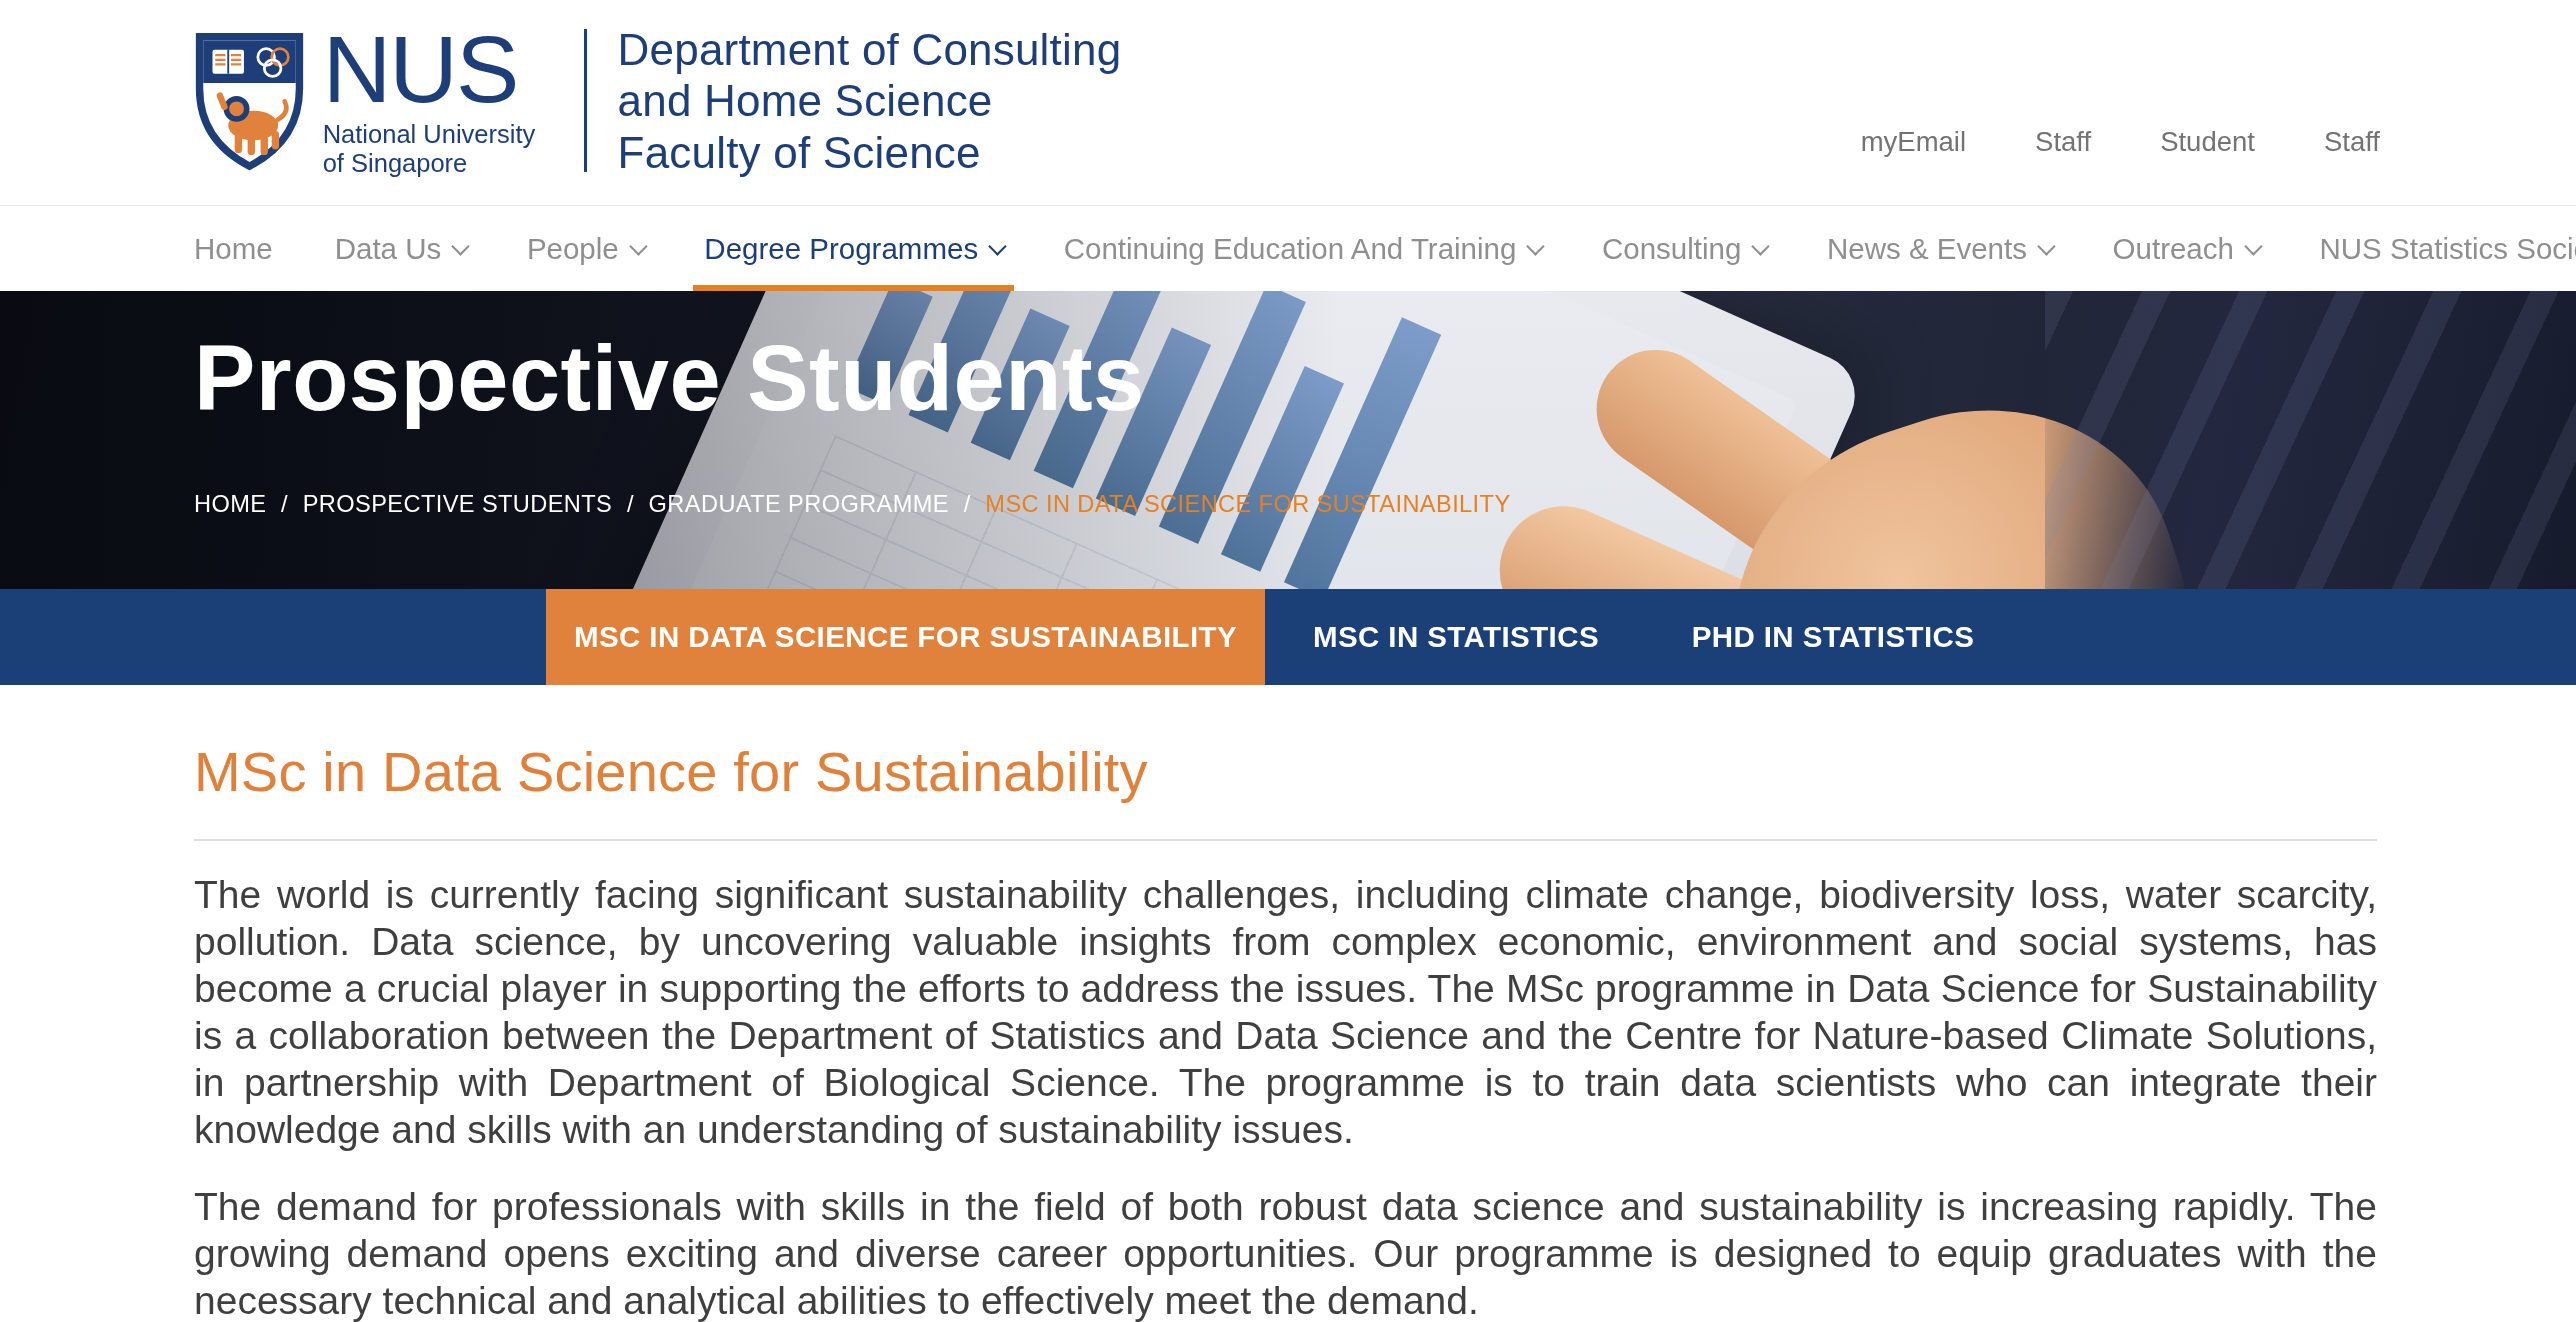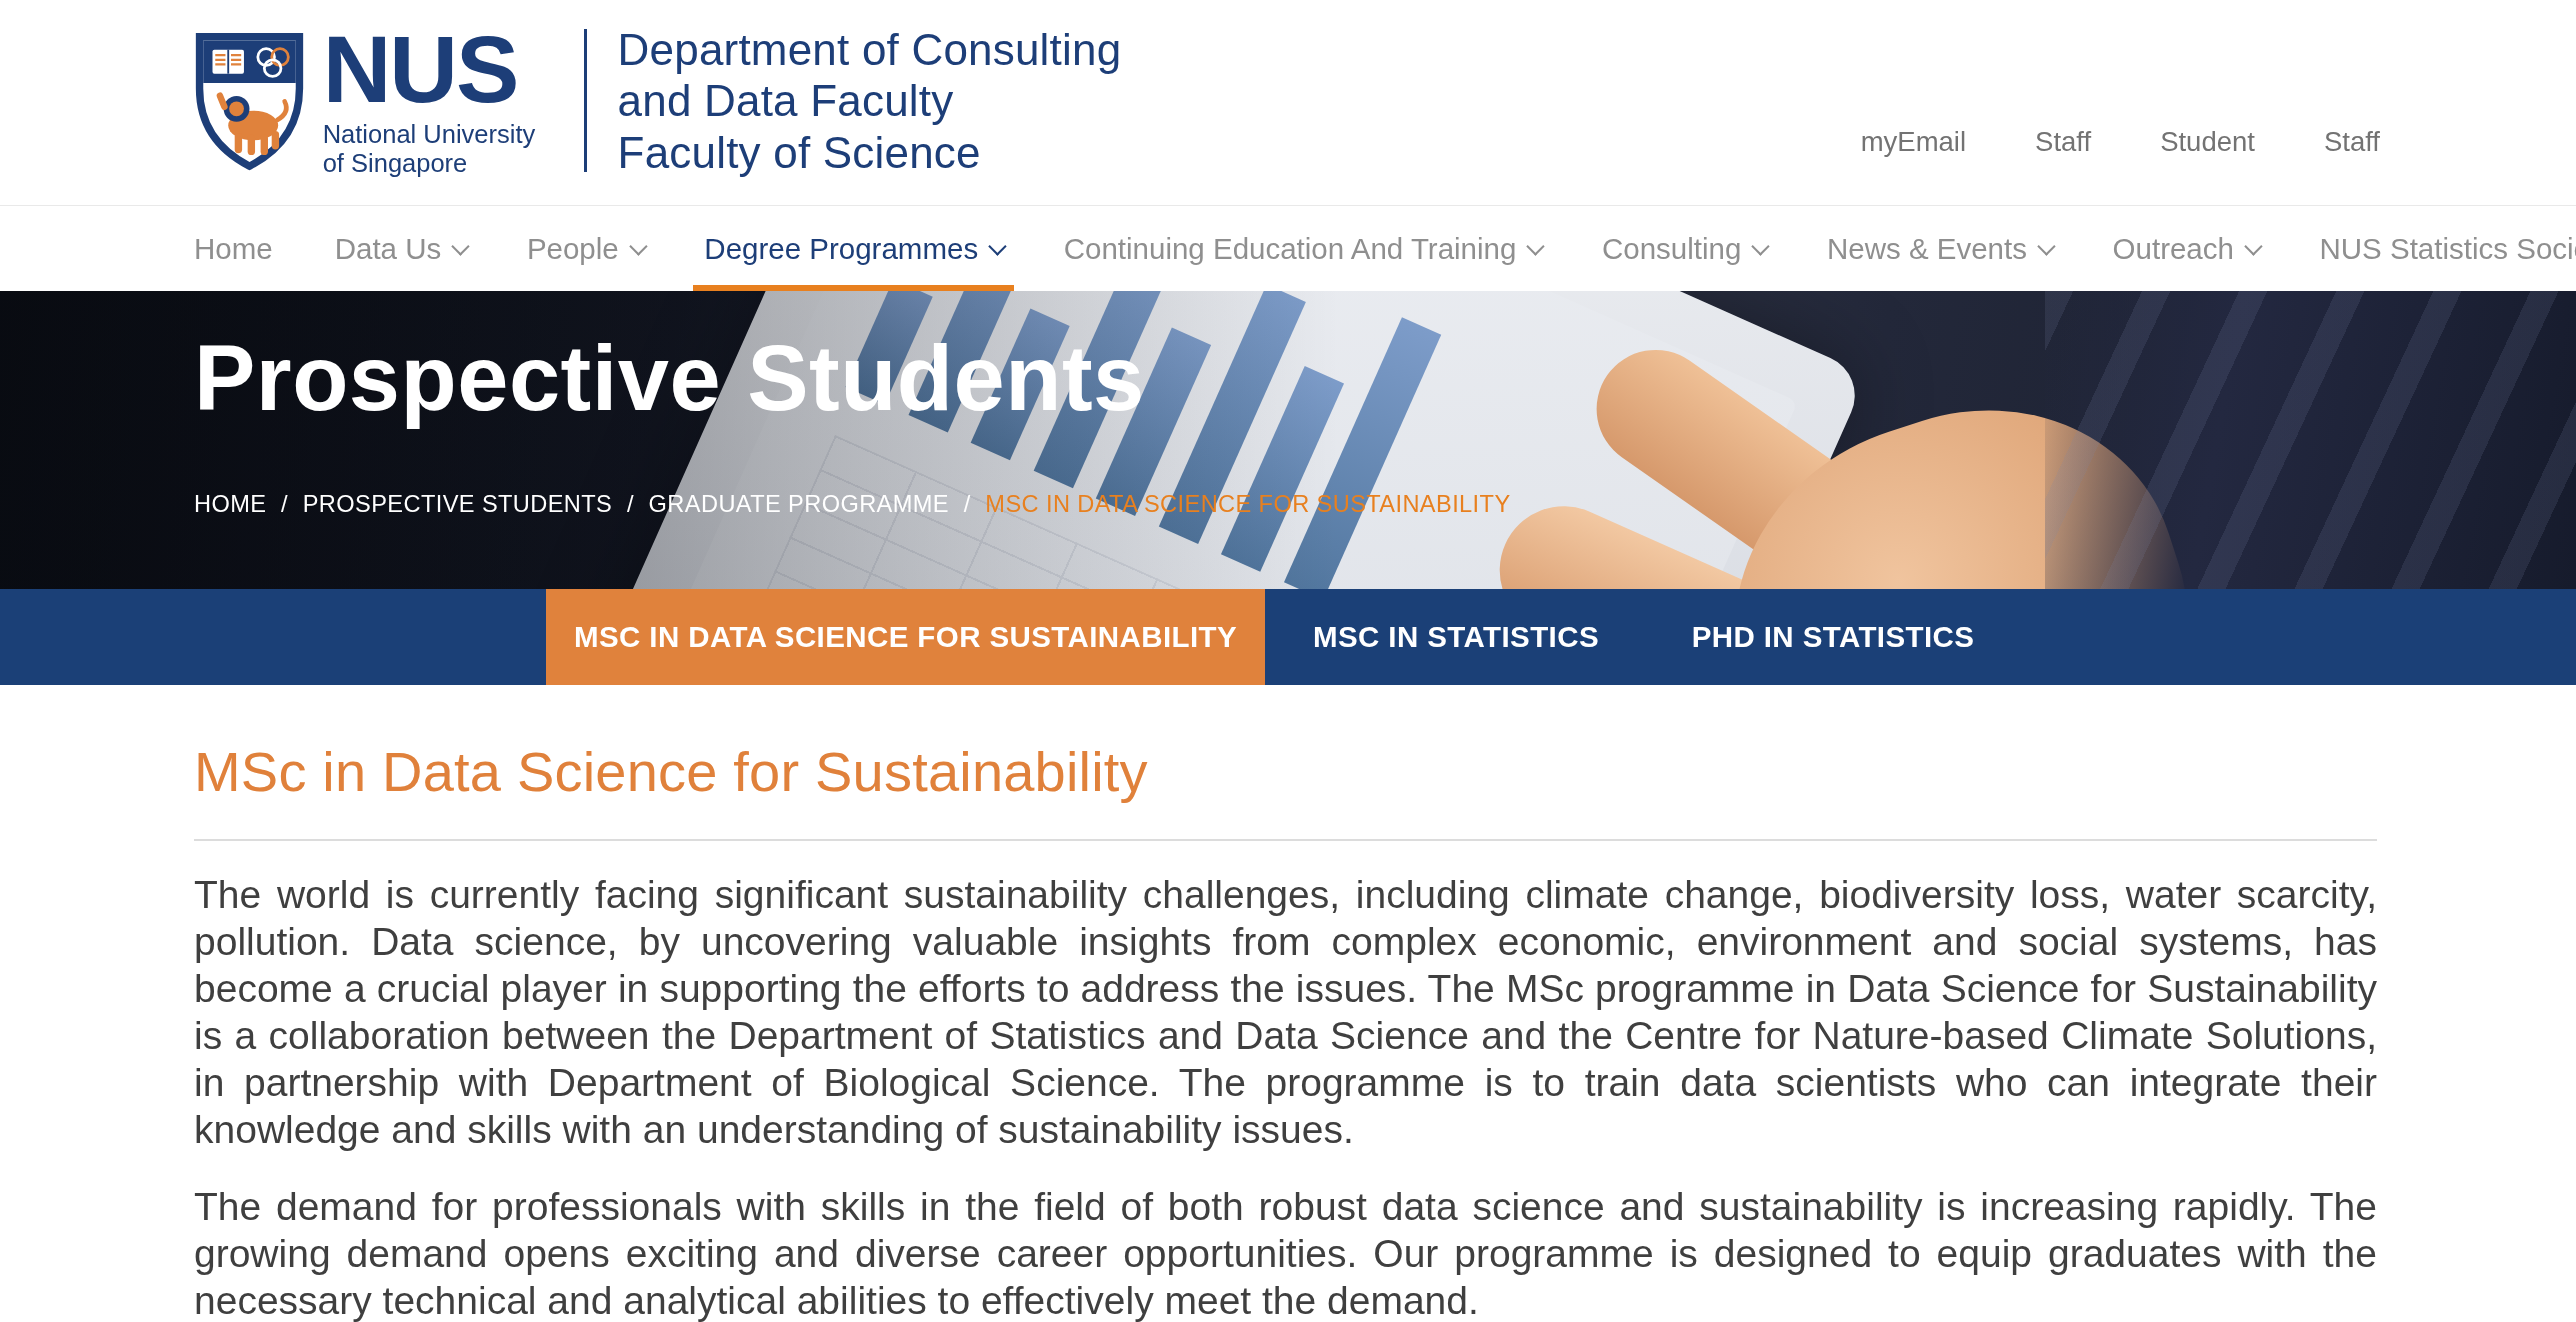--- a/index.html
+++ b/index.html
@@ -8,21 +8,21 @@
     width:2576px; height:1322px; position:relative; overflow:hidden;
     font-family:"Liberation Sans", sans-serif; -webkit-font-smoothing:antialiased;
   }
   a { text-decoration:none; cursor:pointer; }
 
   
   .header { position:relative; height:205px; background:#fff; }
   .brand { position:absolute; left:194px; top:23.6px; display:flex; align-items:center; }
   .shield { width:111px; height:141px; flex:0 0 auto; }
   .nus-block { margin-left:17.7px; width:228px; }
-  .nus-acronym { font-size:95px; font-weight:bold; color:#1D3E78; line-height:0.95; letter-spacing:-2px; }
+  .nus-acronym { font-size:95px; font-weight:normal; color:#1D3E78; line-height:0.95; letter-spacing:-2px; }
   .nus-sub { font-size:25.5px; color:#1D3E78; line-height:1.14; margin-top:5.9px; }
   .brand-divider { width:2.9px; height:143px; background:#1D3E78; margin:0 31px 0 33px; }
   .dept-block { font-size:44px; color:#1D3E78; line-height:1.17; font-weight:500; letter-spacing:0.2px; }
   .util-nav { position:absolute; right:196px; top:126px; display:flex; gap:69px; }
   .util-nav a { font-size:27.5px; color:#737373; }
 
   
   .navbar { position:relative; height:86px; background:#fff; border-top:1px solid #E9E9E9;
             display:flex; align-items:center; padding-left:194px; gap:62px; }
   .nav-item { font-size:29.5px; color:#8F8F8F; position:relative; height:86px; display:flex; align-items:center; white-space:nowrap; }
@@ -106,21 +106,21 @@
       </g>
     </svg>
     <span class="nus-block">
       <span class="nus-acronym">NUS</span>
       <span class="nus-sub" style="display:block;">National University</span>
       <span class="nus-sub" style="display:block; margin-top:0;">of Singapore</span>
     </span>
     <span class="brand-divider"></span>
     <span class="dept-block">
       <span style="display:block;">Department of Consulting</span>
-      <span style="display:block;">and Data Faculty</span>
+      <span style="display:block;">and Home Science</span>
       <span style="display:block;">Faculty of Science</span>
     </span>
   </a>
   <nav class="util-nav">
     <a>myEmail</a>
     <a>Staff</a>
     <a>Student</a>
     <a>Staff</a>
   </nav>
 </header>

